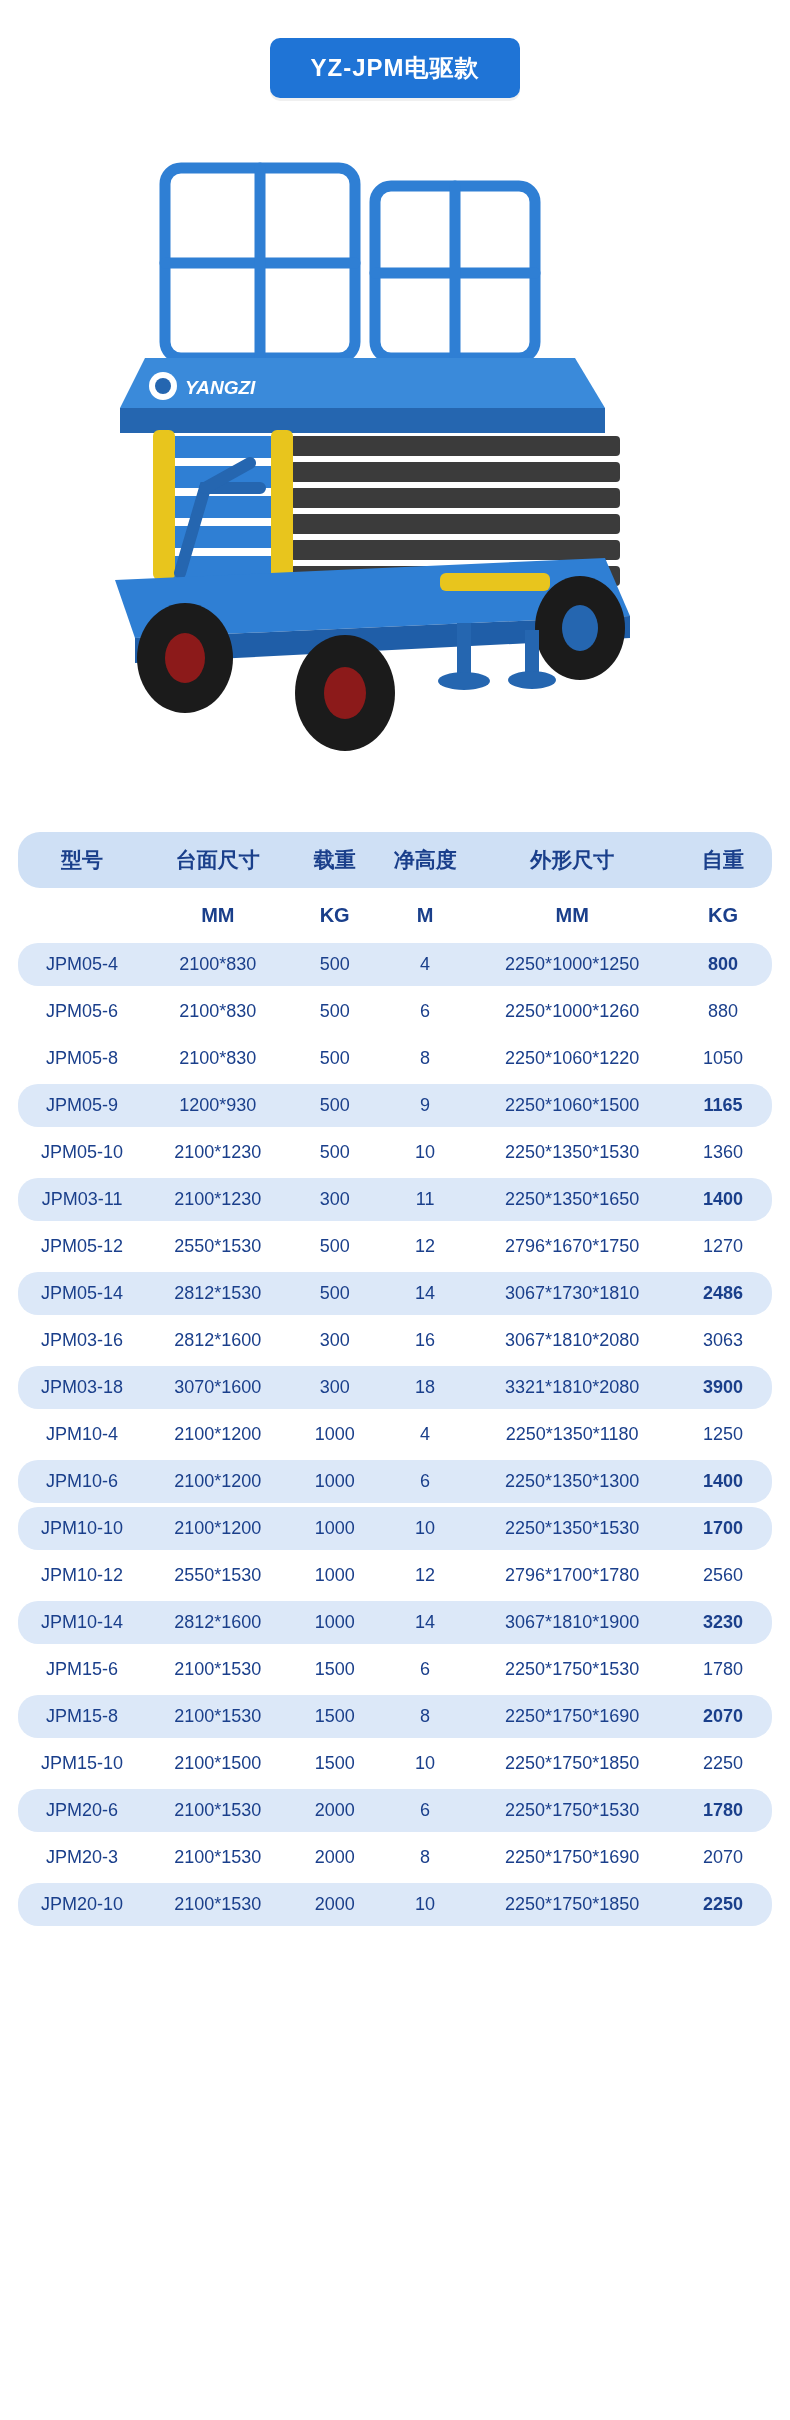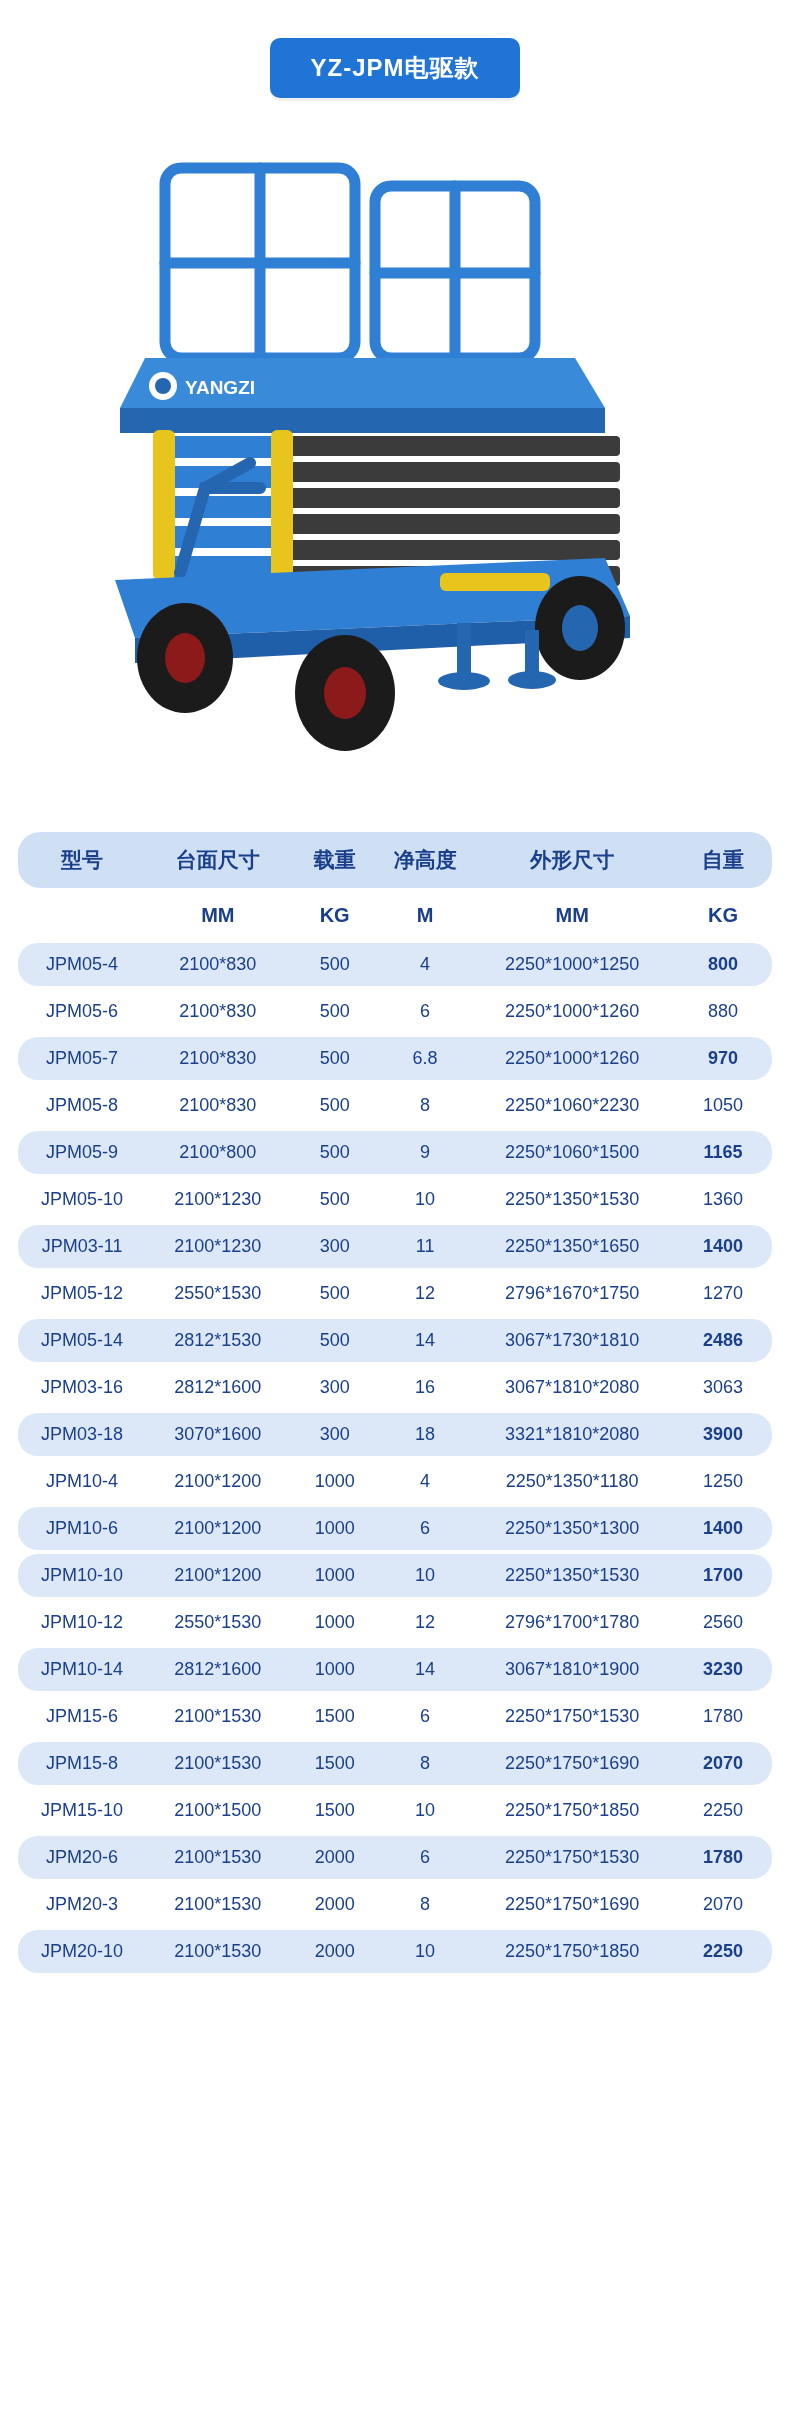--- a/index.html
+++ b/index.html
@@ -26,20 +26,21 @@
     padding: 14px 40px;
     border-radius: 10px;
     box-shadow: 0 3px 0 rgba(0,0,0,0.06);
   }
 
   
   .product-area {
     height: 700px;
     position: relative;
     margin-top: 10px;
+    font-style: italic;
   }
   .prod-svg { display: block; margin: 0 auto; }
 
   
   .table-wrap { padding: 10px 18px 40px; }
   table.spec {
     width: 100%;
     border-collapse: separate;
     border-spacing: 0 4px;
     font-size: 18px;
@@ -200,39 +201,31 @@
           <td>800</td>
         </tr>
         <tr class="plain">
           <td>JPM05-6</td>
           <td>2100*830</td>
           <td>500</td>
           <td>6</td>
           <td>2250*1000*1260</td>
           <td>880</td>
         </tr>
-        <tr class="alt">
-          <td>JPM05-7</td>
-          <td>2100*830</td>
-          <td>500</td>
-          <td>6.8</td>
-          <td>2250*1000*1260</td>
-          <td>970</td>
-        </tr>
         <tr class="plain">
           <td>JPM05-8</td>
           <td>2100*830</td>
           <td>500</td>
           <td>8</td>
-          <td>2250*1060*2230</td>
+          <td>2250*1060*1220</td>
           <td>1050</td>
         </tr>
         <tr class="alt">
           <td>JPM05-9</td>
-          <td>2100*800</td>
+          <td>1200*930</td>
           <td>500</td>
           <td>9</td>
           <td>2250*1060*1500</td>
           <td>1165</td>
         </tr>
         <tr class="plain">
           <td>JPM05-10</td>
           <td>2100*1230</td>
           <td>500</td>
           <td>10</td>

